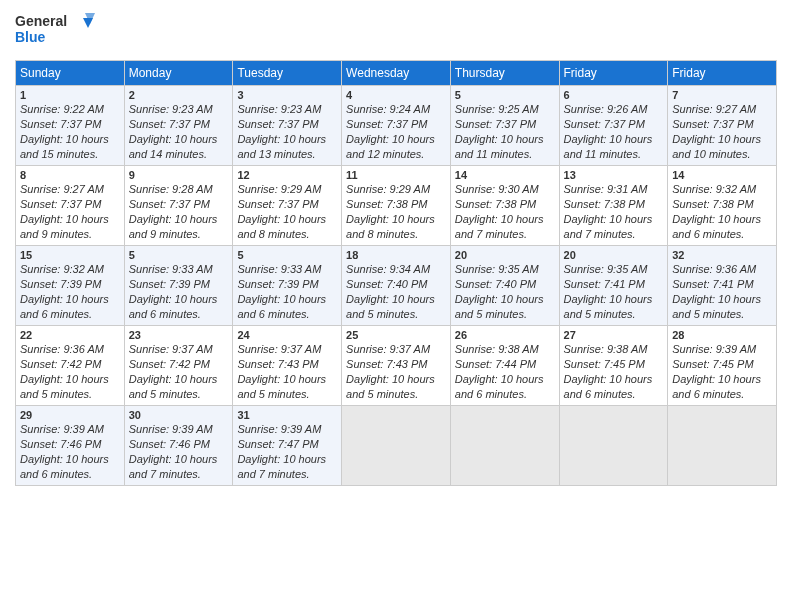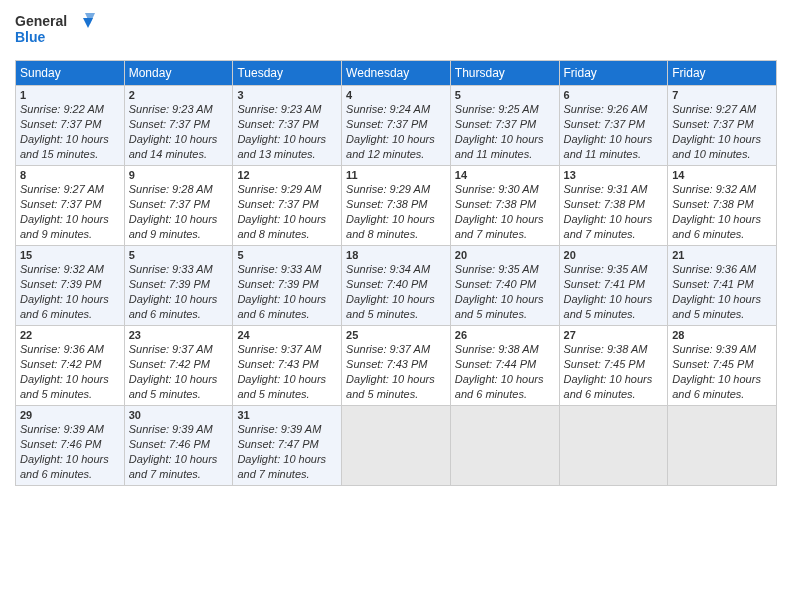--- a/index.html
+++ b/index.html
@@ -195,21 +195,21 @@
           </td>
           <td>
             <span class="day-num">20</span>
             <div class="day-info">Sunrise: 9:35 AM<br>Sunset: 7:40 PM<br>Daylight: 10 hours and 5 minutes.</div>
           </td>
           <td>
             <span class="day-num">20</span>
             <div class="day-info">Sunrise: 9:35 AM<br>Sunset: 7:41 PM<br>Daylight: 10 hours and 5 minutes.</div>
           </td>
           <td>
-            <span class="day-num">21</span>
+            <span class="day-num">32</span>
             <div class="day-info">Sunrise: 9:36 AM<br>Sunset: 7:41 PM<br>Daylight: 10 hours and 5 minutes.</div>
           </td>
         </tr>
         <tr>
           <td>
             <span class="day-num">22</span>
             <div class="day-info">Sunrise: 9:36 AM<br>Sunset: 7:42 PM<br>Daylight: 10 hours and 5 minutes.</div>
           </td>
           <td>
             <span class="day-num">23</span>

